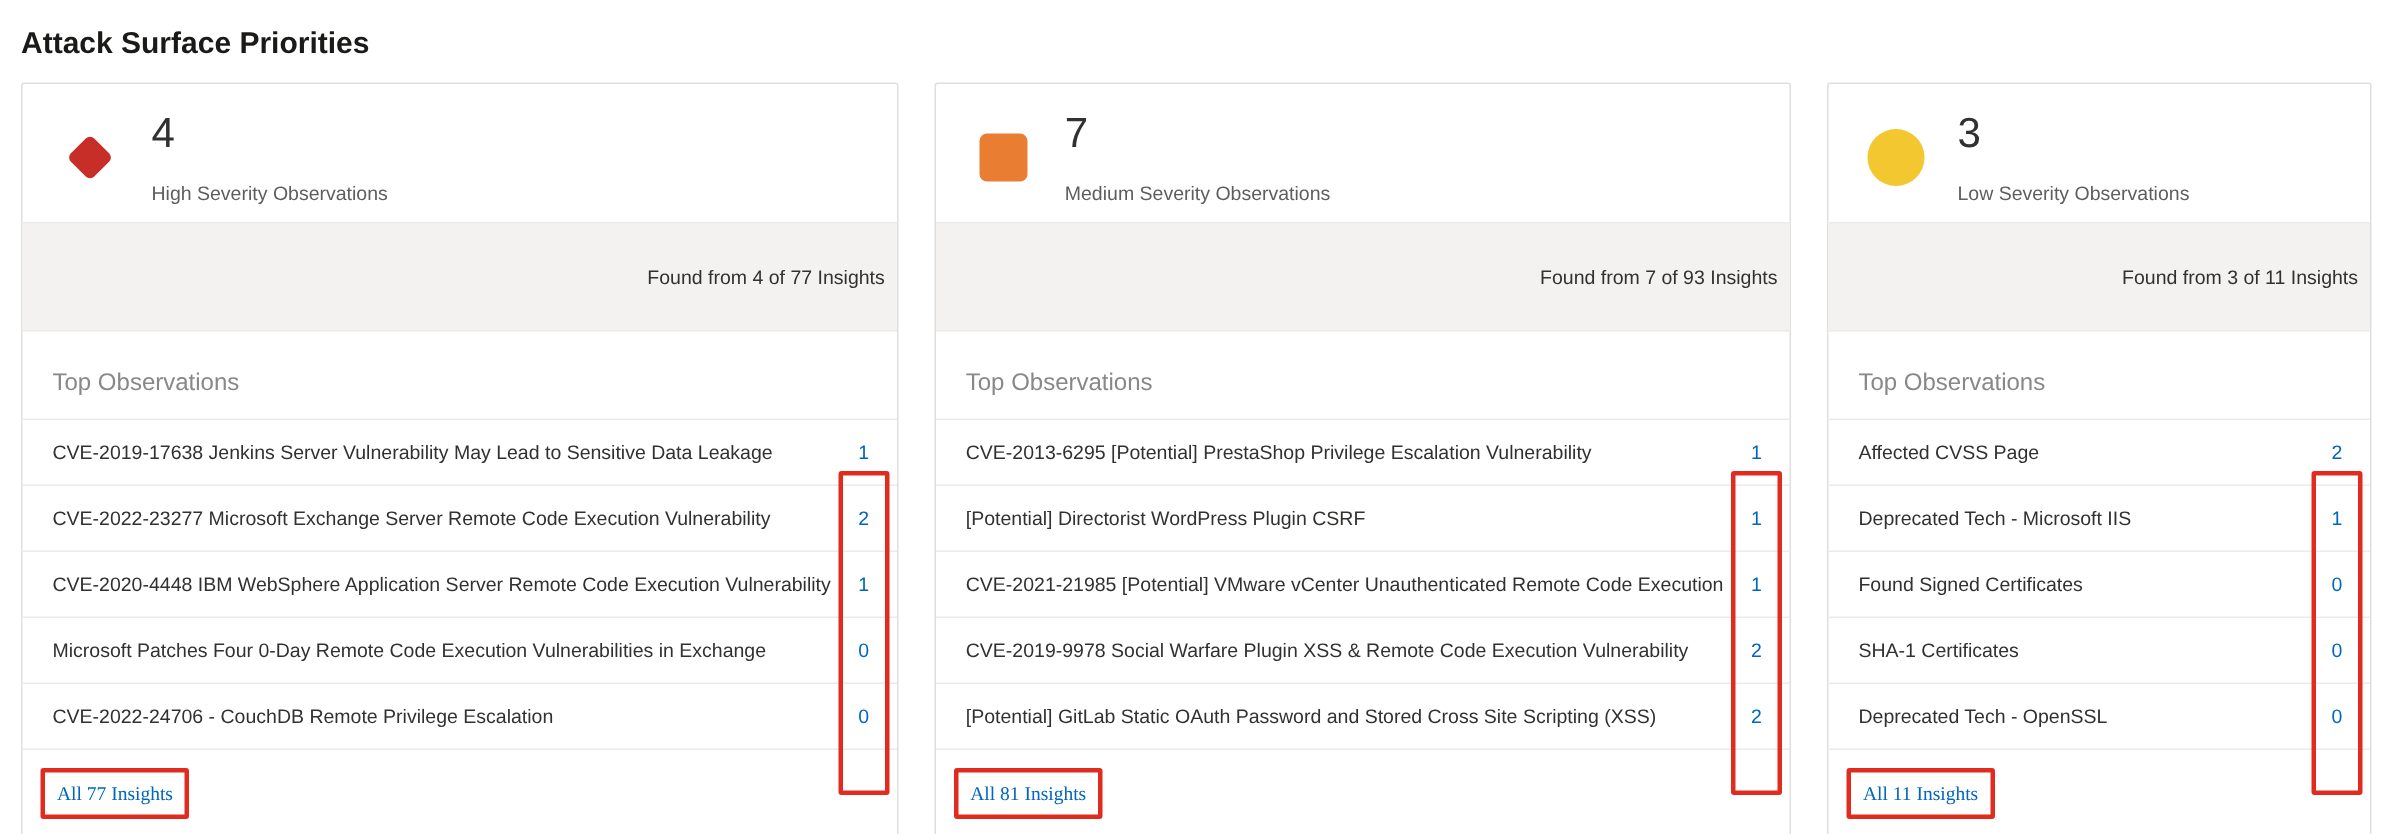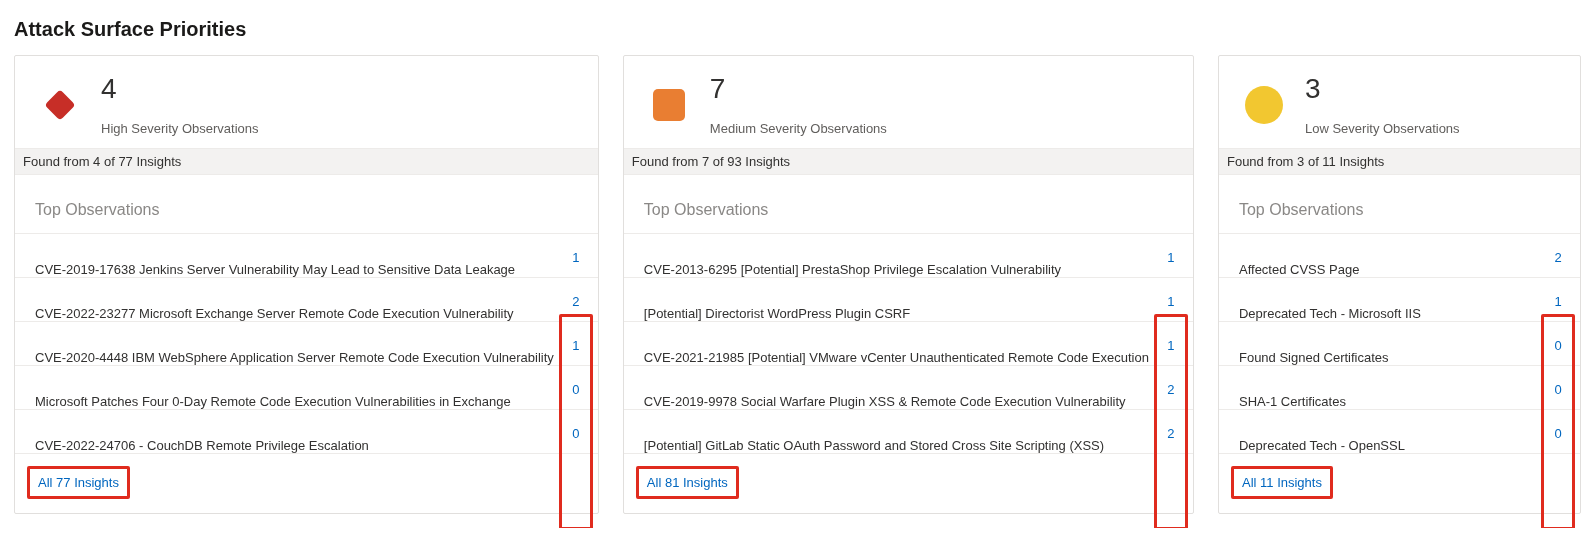--- a/index.html
+++ b/index.html
@@ -52,34 +52,34 @@
   }
   .sev-label {
     font-size: 13px;
     color: #605e5c;
     margin-top: 16px;
   }
   .found-bar {
     background: #f3f2f1;
     border-top: 1px solid #edebe9;
     border-bottom: 1px solid #edebe9;
-    text-align: left;
-    font-size: 13px;
-    color: #323130;
-    padding: 5px 8px;
+    text-align: right;
+    font-size: 13px;
+    color: #323130;
+    padding: 28px 8px;
   }
   .section-label {
     padding: 26px 20px 14px 20px;
     font-size: 16px;
     color: #8a8886;
   }
   .obs-list { }
   .obs-row {
     display: flex;
-    align-items: flex-end;
+    align-items: center;
     border-top: 1px solid #edebe9;
     padding: 0 8px;
     height: 44px;
   }
   .obs-text {
     flex: 1 1 auto;
     min-width: 0;
     white-space: nowrap;
     overflow: hidden;
     text-overflow: ellipsis;
@@ -104,20 +104,21 @@
   }
   .all-link {
     display: inline-flex;
     align-items: center;
     color: #0066bf;
     font-size: 13px;
     text-decoration: none;
     padding: 6px 8px;
     border: 3px solid #e02b1e;
     border-radius: 2px;
+    font-family: Liberation Serif, serif;
   }
   .tall-red-box {
     position:absolute;
     border:3px solid #e02b1e;
     border-radius:2px;
     pointer-events:none;
   }
 </style>
 </head>
 <body>

